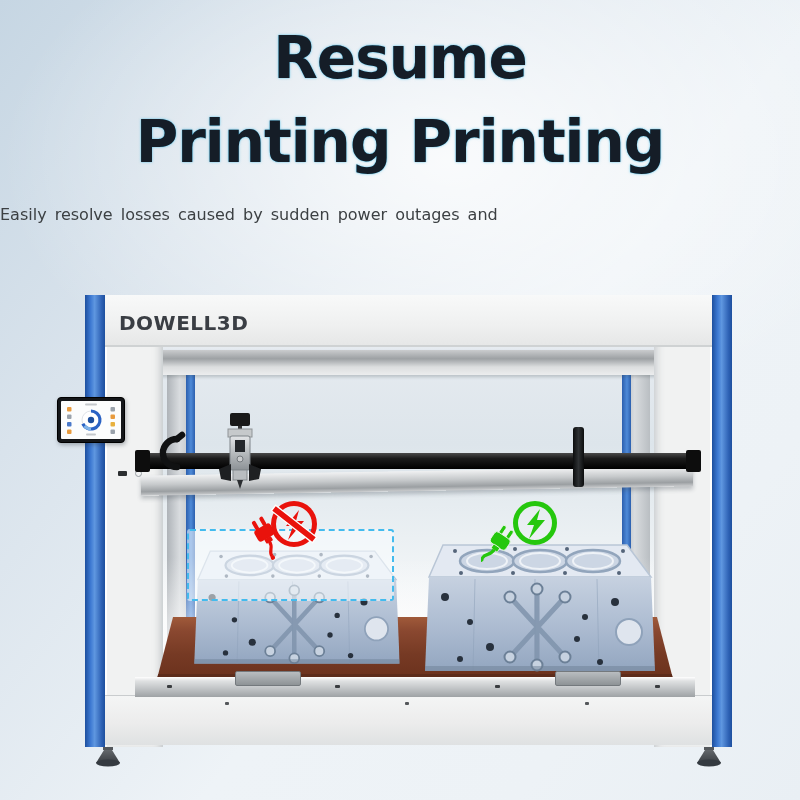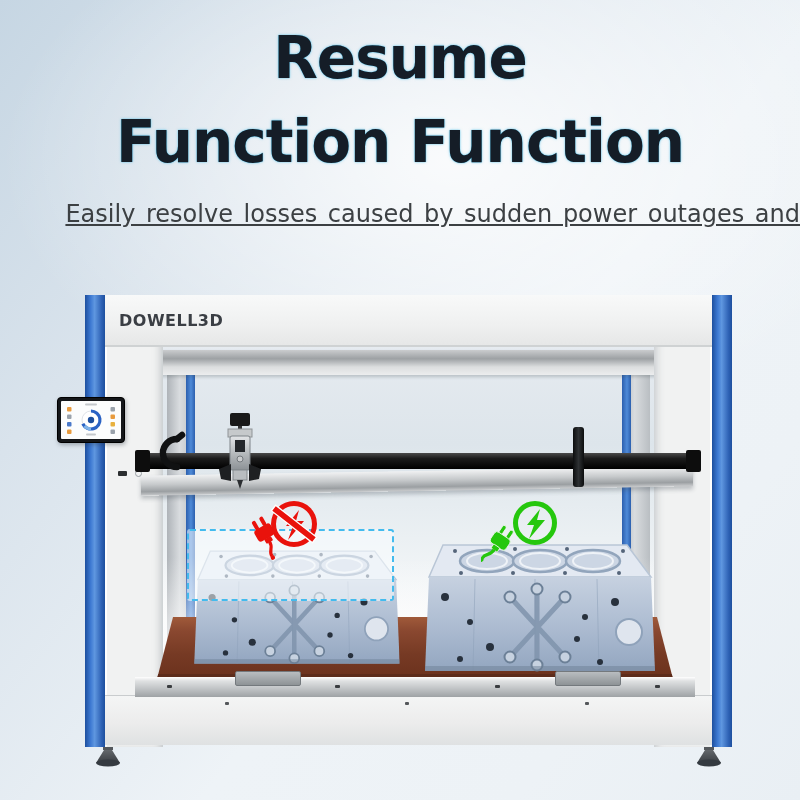--- a/index.html
+++ b/index.html
@@ -5,22 +5,22 @@
   html,body{margin:0;padding:0;}
   body{font-family:"DejaVu Sans","Liberation Sans",sans-serif;}
   .stage{position:relative;width:800px;height:800px;overflow:hidden;
     background-image:
       radial-gradient(90% 55% at 56% 20%, rgba(255,255,255,.8), rgba(255,255,255,0) 62%),
       linear-gradient(128deg,#c6d6e3 0%,#d9e3ec 25%,#eef3f7 58%,#edf2f6 80%,#e9eff4 100%);}
   
   .headline{position:absolute;left:0;top:16px;width:800px;text-align:center;
     font-weight:700;font-size:58px;line-height:84px;letter-spacing:-1px;color:#151d27;
     text-shadow:0 0 1px #35b6e6,0 0 3px rgba(53,182,230,.55);}
-  .subtitle{position:absolute;left:0;top:201px;width:800px;text-align:right;
-    font-size:24px;line-height:27.5px;color:#3c4043;text-decoration:underline;}
+  .subtitle{position:absolute;left:0;top:201px;width:800px;text-align:left;
+    font-size:16px;line-height:27.5px;color:#3c4043;}
   .subtitle .s1{word-spacing:3px;}
   
   .printer{position:absolute;left:85px;top:295px;width:647px;height:452px;}
   .strip-blue{position:absolute;top:0;width:20px;height:452px;z-index:5;
     background:linear-gradient(90deg,#1d4f9e 0%,#3d79d2 28%,#5f97e0 48%,#2f63b6 82%,#1d4f9e 100%);}
   .strip-blue.left{left:0;}
   .strip-blue.right{left:627px;}
   .col-white{position:absolute;top:0;width:58px;height:452px;z-index:5;background:#f1f2f2;}
   .col-white.left{left:20px;box-shadow:inset -6px 0 8px -4px rgba(90,100,110,.35),inset 2px 0 0 #fff;}
   .col-white.right{left:569px;box-shadow:inset 6px 0 8px -4px rgba(90,100,110,.3),inset -2px 0 0 #fff;}
@@ -32,21 +32,21 @@
   .inner-col.right{right:4px;}
   .inner-col .bluebar{position:absolute;top:0;width:9px;height:100%;
     background:linear-gradient(90deg,#2c5fae,#4e8ad8 55%,#2c5fae);}
   .inner-col.left .bluebar{right:0;}
   .inner-col.right .bluebar{left:0;}
   .wall-glow{position:absolute;left:0;bottom:0;width:100%;height:140px;
     background:linear-gradient(180deg,rgba(255,255,255,0),#fdfdfd 85%);}
   .header-bar{position:absolute;left:20px;top:0;width:607px;height:52px;z-index:6;
     background:linear-gradient(180deg,#f8f9f9 0%,#eff0f0 60%,#e6e7e7 100%);
     border-bottom:2px solid #cfd2d3;box-sizing:border-box;}
-  .brand{position:absolute;left:14px;top:16px;font-size:16px;font-weight:700;
+  .brand{position:absolute;left:14px;top:16px;font-size:20px;font-weight:700;
     letter-spacing:.5px;color:#3a3e44;}
   .top-beam{position:absolute;left:56px;top:55px;width:535px;height:25px;z-index:4;
     background:linear-gradient(180deg,#caccce 0%,#9da1a4 35%,#dcdedf 68%,#ecedee 100%);
     box-shadow:0 2px 3px rgba(60,70,80,.25);}
   .beam-cap{position:absolute;top:-2px;width:24px;height:29px;
     background:linear-gradient(180deg,#b4b8bb,#83888c 50%,#c4c7c9);}
   .beam-cap.l{left:-4px;} .beam-cap.r{right:-4px;}
   .gantry-rail{position:absolute;left:52px;top:158px;width:562px;height:16px;z-index:8;
     background:linear-gradient(180deg,#4a4a4a 0%,#1b1b1b 35%,#000 100%);border-radius:2px;}
   .rail-cap{position:absolute;top:-3px;width:15px;height:22px;background:#0d0d0d;border-radius:2px;}
@@ -158,21 +158,21 @@
             <circle cx="162" cy="112" r="3"></circle>
         </g>
         <circle cx="214" cy="105" r="13" fill="#dfe5ee" stroke="#8fa2ba" stroke-width="2"></circle>
         <rect x="10" y="139" width="230" height="5" fill="#6d7f96" opacity=".5"></rect>
       </symbol>
     </defs>
   </svg>
 
   <div class="headline">
     <div>Resume</div>
-    <div>Function Function</div>
+    <div>Printing Printing</div>
   </div>
   <div class="subtitle">
     <div class="s1">Easily resolve losses caused by sudden power outages and</div>
   </div>
 
   <div class="printer">
     <div class="interior">
       <div class="inner-col left">
           <div class="bluebar"></div>
         </div>

